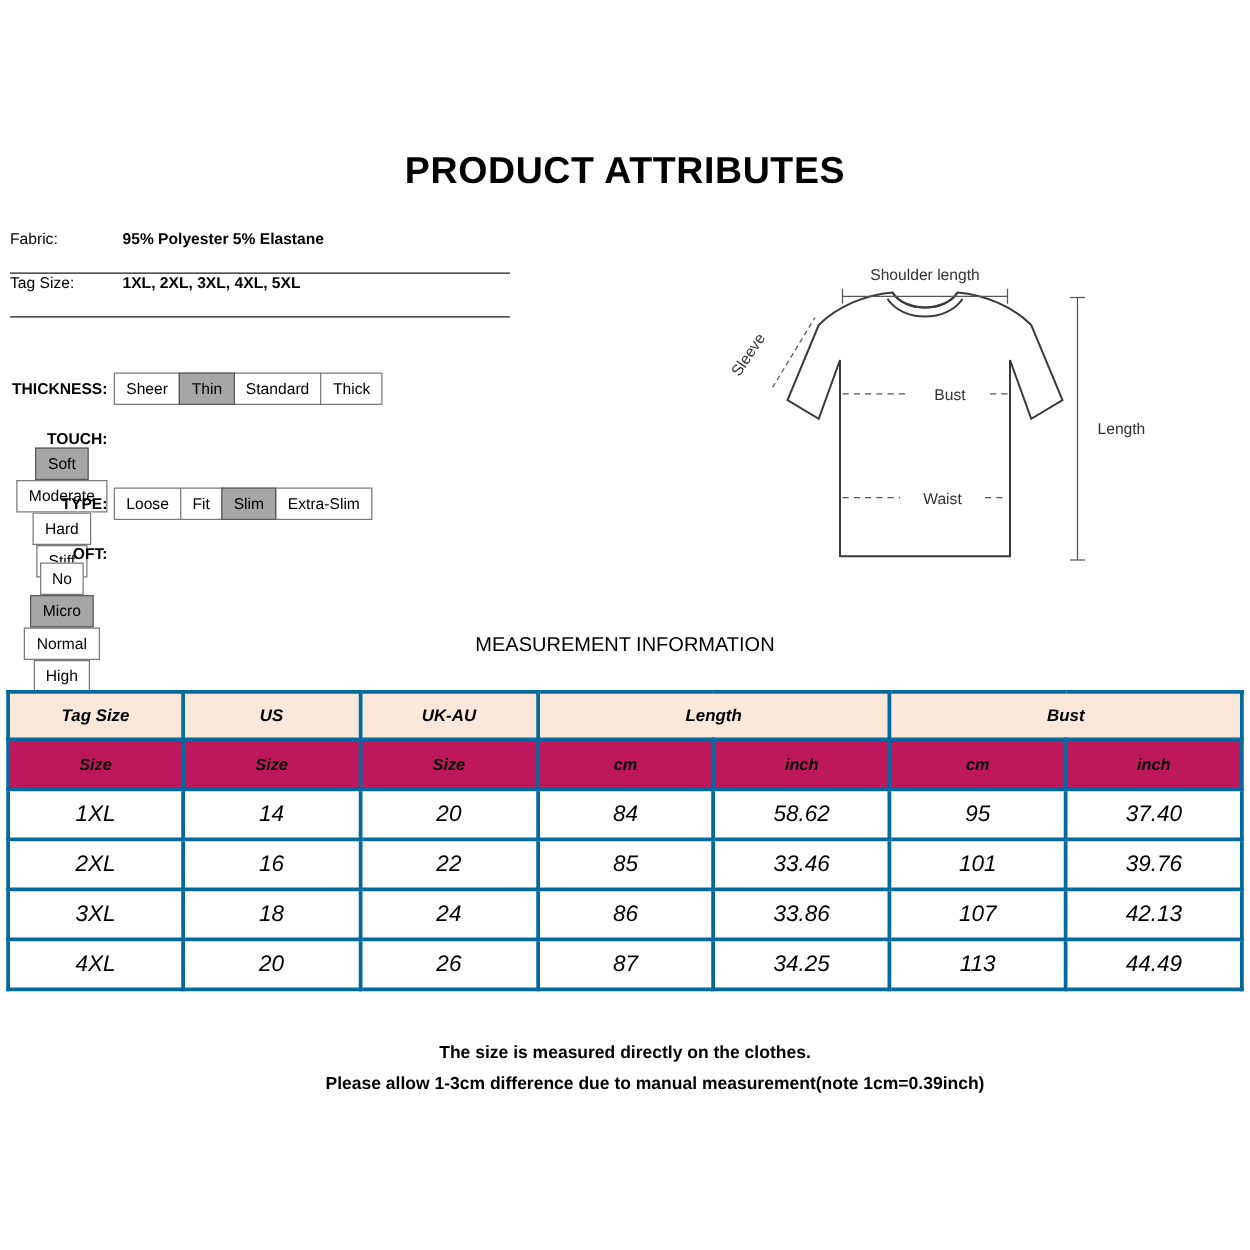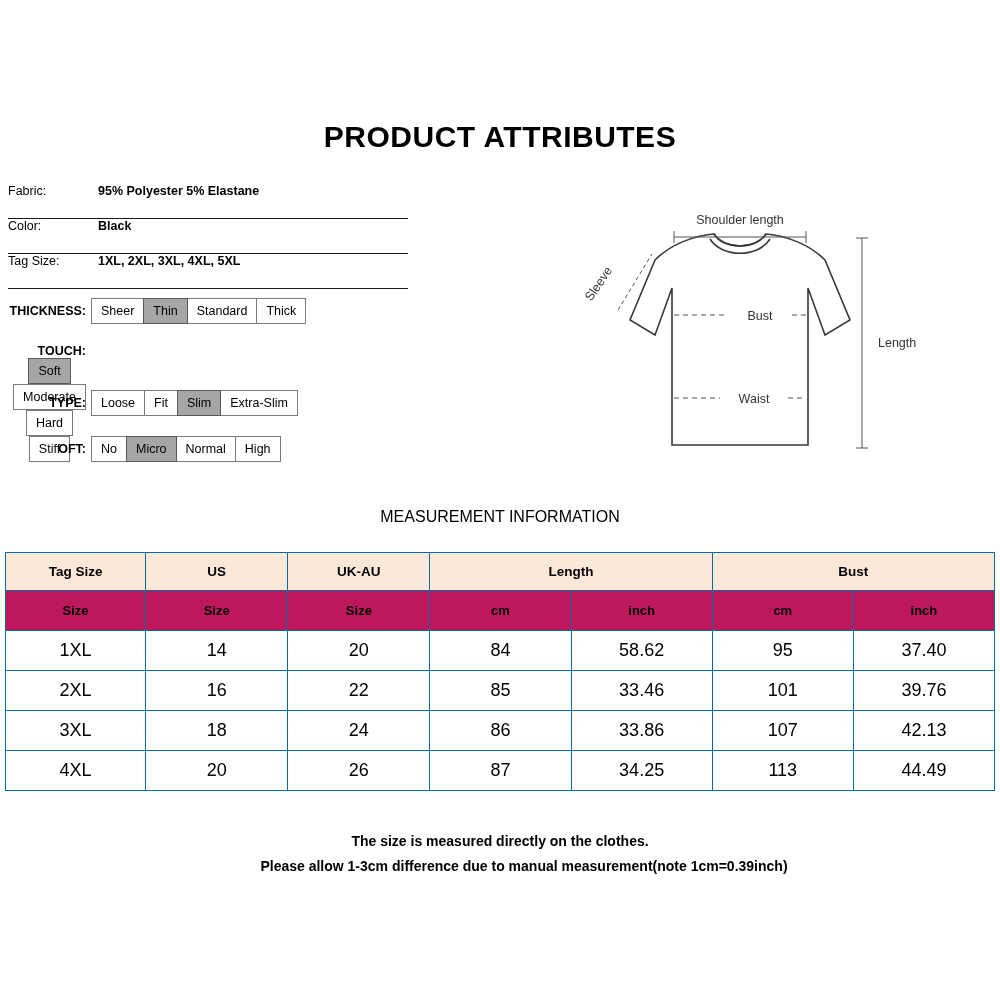--- a/index.html
+++ b/index.html
@@ -80,21 +80,21 @@
     position: relative;
     z-index: 2;
   }
 
   .row-thickness { top: 298px; left: 8px; }
   .row-thickness .opt-label { width: 84px; }
   .row-touch { top: 344px; left: 8px; flex-direction: column; }
   .row-touch .opt-label { width: 84px; }
   .row-type { top: 390px; left: 8px; }
   .row-type .opt-label { width: 84px; }
-  .row-oft { top: 436px; left: 8px; }
+  .row-oft { top: 436px; left: 8px; flex-direction: column; }
   .row-oft .opt-label { width: 84px; }
 
   
   .diagram {
     position: absolute;
     top: 190px;
     left: 560px;
     width: 420px;
     height: 290px;
   }
@@ -112,25 +112,26 @@
   table.size-table {
     position: absolute;
     top: 552px;
     left: 5px;
     width: 990px;
     border-collapse: collapse;
     font-size: 13px;
   }
   table.size-table th,
   table.size-table td {
-    border: 1px solid #0369a1;
+    border: 3px solid #0369a1;
     text-align: center;
     height: 40px;
     padding: 0;
     font-weight: normal;
+    font-style: italic;
   }
   table.size-table tr.head1 th {
     background: #fbe8d8;
     font-weight: bold;
     font-size: 13.5px;
     height: 38px;
   }
   table.size-table tr.head2 th {
     background: #be185d;
     font-size: 13px;
@@ -167,24 +168,20 @@
 <body>
 
 <div id="page">
 
   <div class="main-title">PRODUCT ATTRIBUTES</div>
 
   <div class="attrs">
     <div class="attr-row">
       <span class="attr-label">Fabric:</span>
       <span class="attr-value">95% Polyester 5% Elastane</span>
-    </div>
-    <div class="attr-row">
-      <span class="attr-label">Color:</span>
-      <span class="attr-value">Black</span>
     </div>
     <div class="attr-row">
       <span class="attr-label">Tag Size:</span>
       <span class="attr-value">1XL,  2XL,  3XL,  4XL,  5XL</span>
     </div>
   </div>
 
   <div class="opt-row row-thickness">
     <span class="opt-label">THICKNESS:</span>
     <span class="opt-box">Sheer</span>

